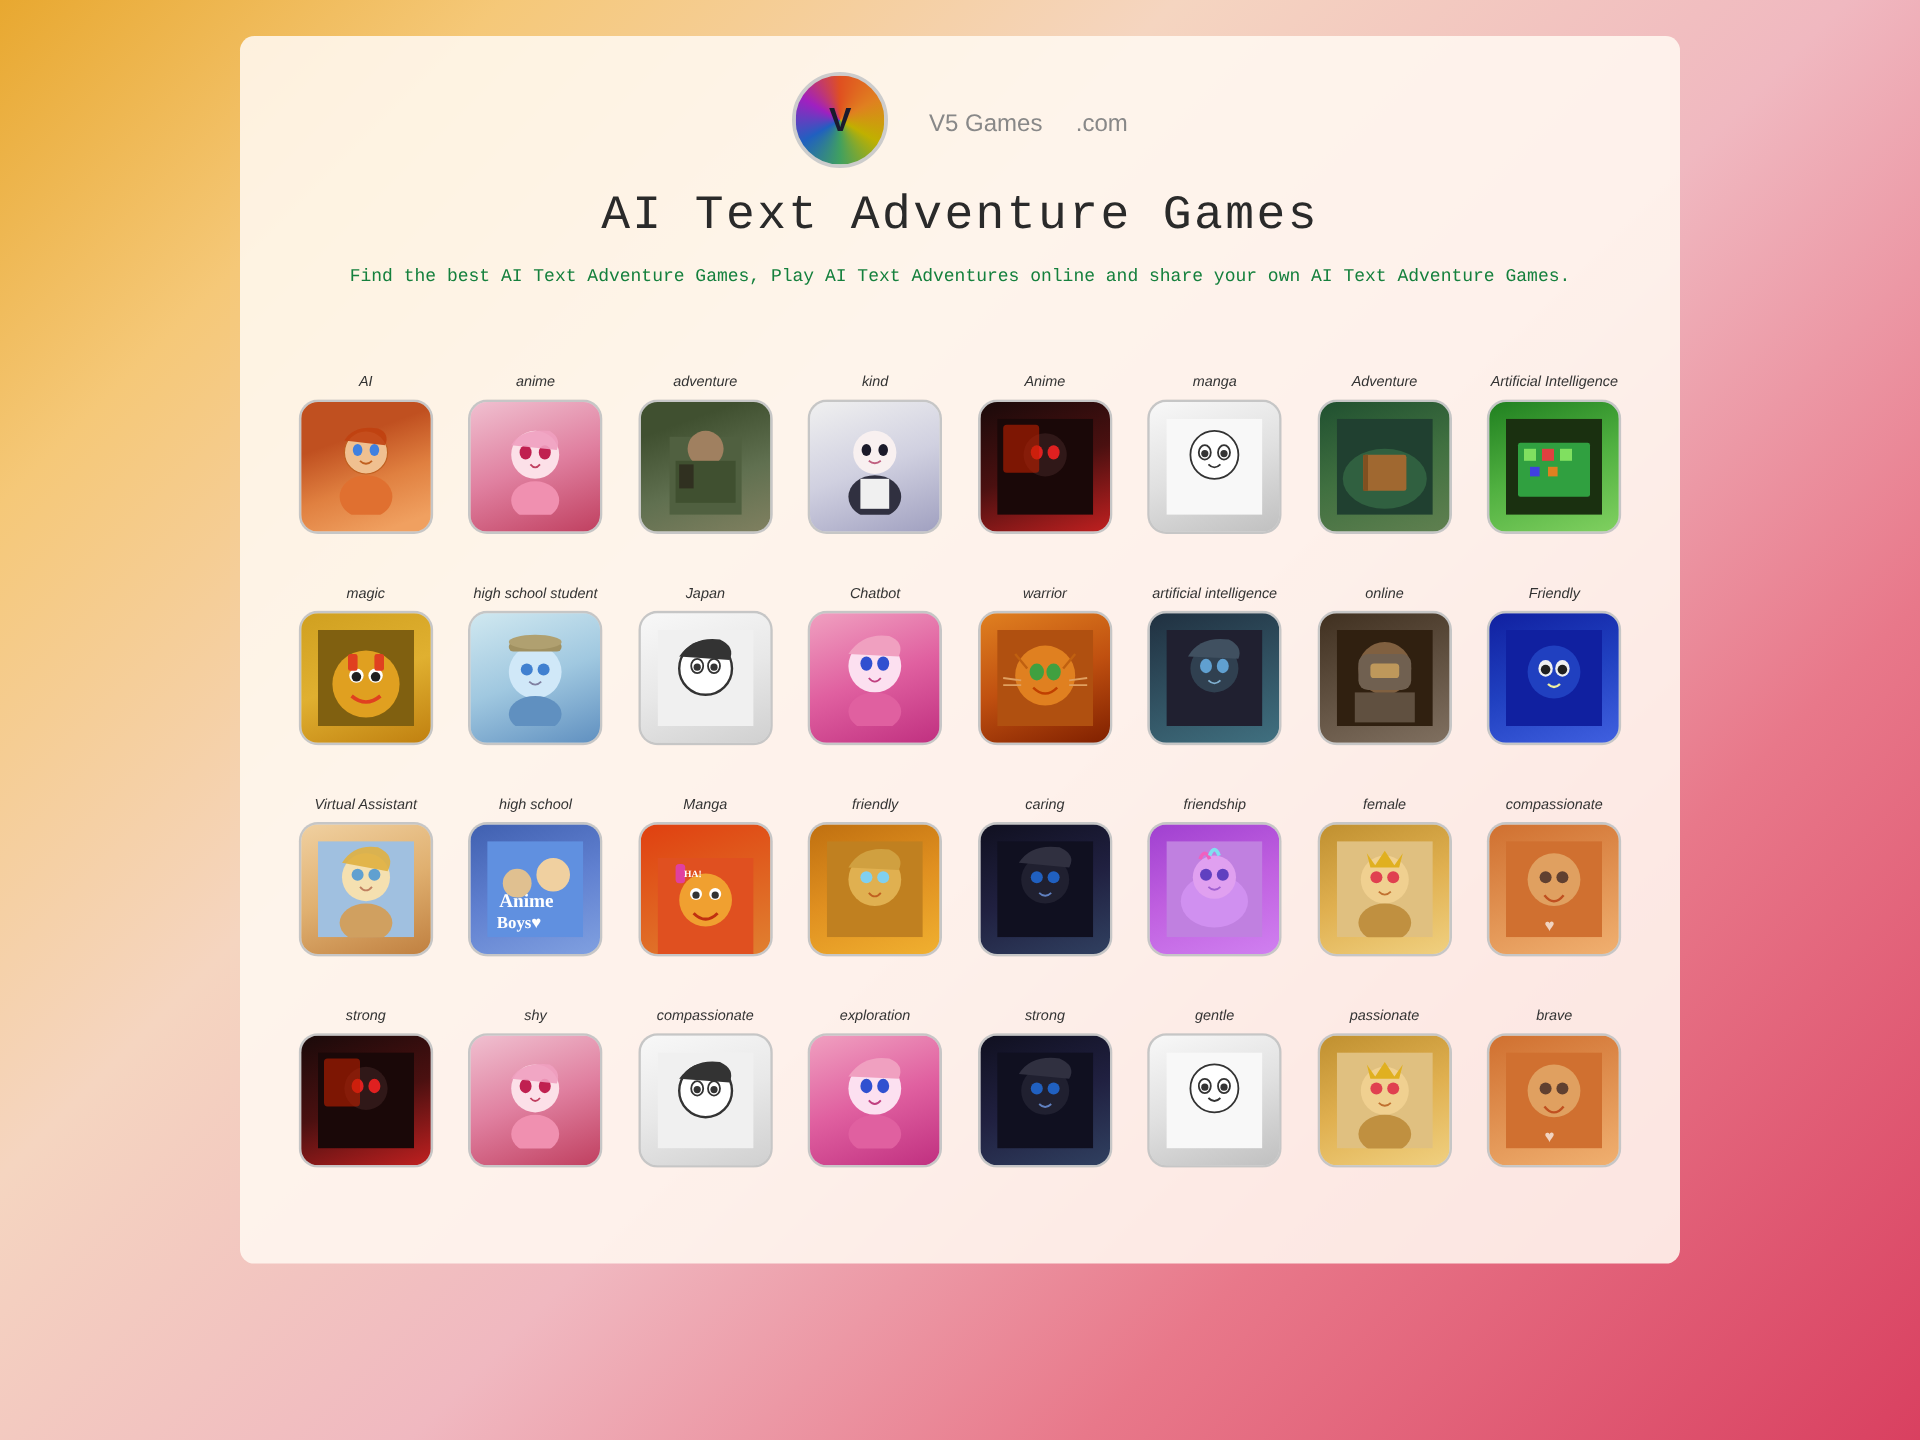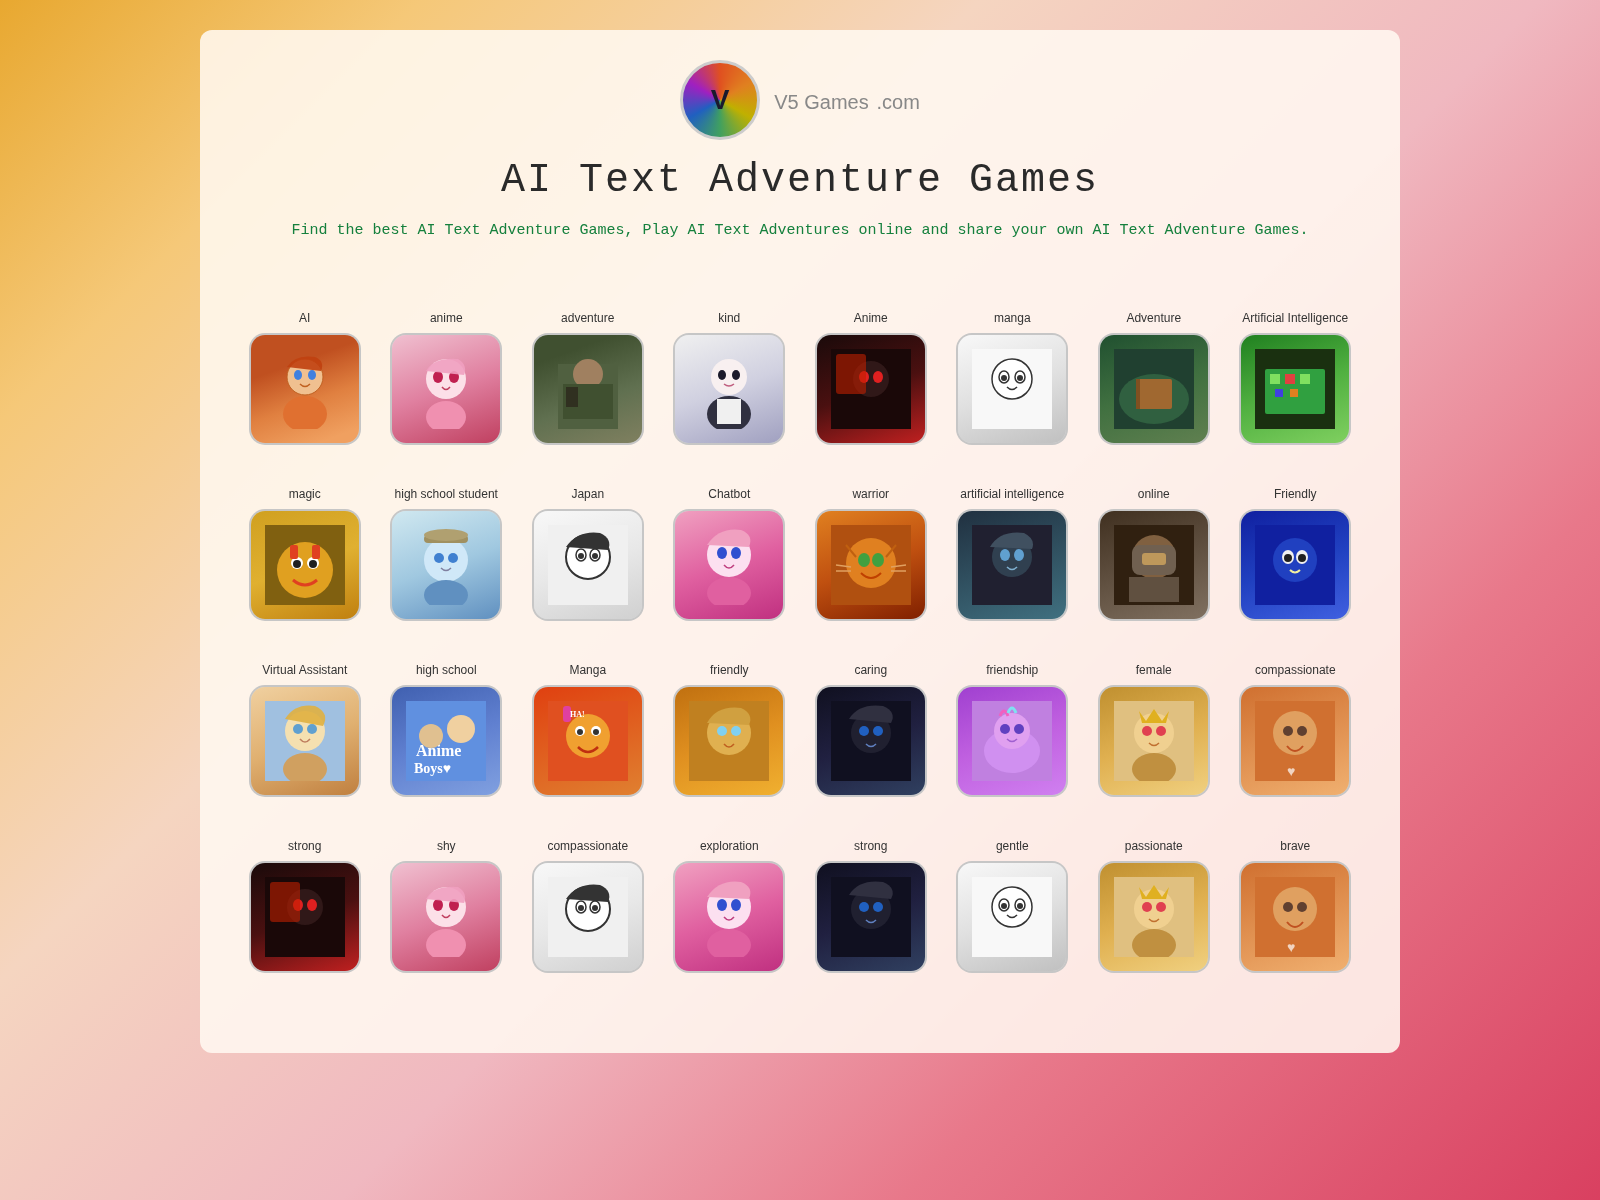--- a/index.html
+++ b/index.html
@@ -47,20 +47,21 @@
     .site-name {
       font-size: 28px;
       font-weight: bold;
       color: #444;
       font-family: Arial, sans-serif;
     }
     .site-name span {
       font-weight: normal;
       font-size: 20px;
       color: #888;
+      margin-left: 20px;
     }
     .main-title {
       font-size: 40px;
       color: #2a2a2a;
       text-align: center;
       letter-spacing: 2px;
       font-family: 'Courier New', monospace;
       font-weight: normal;
       margin-bottom: 16px;
     }
@@ -88,20 +89,21 @@
       font-size: 12px;
       color: #333;
       text-align: left;
       margin-bottom: 6px;
       font-family: Arial, sans-serif;
       line-height: 1.3;
       min-height: 28px;
       display: flex;
       align-items: flex-end;
       justify-content: center;
+      font-style: italic;
     }
     .game-image-wrap {
       width: 112px;
       height: 112px;
       border-radius: 16px;
       overflow: hidden;
       border: 2px solid rgba(0,0,0,0.1);
       transition: transform 0.15s, box-shadow 0.15s;
       background: #ddd;
     }
@@ -128,21 +130,21 @@
     .img-bowser { background: linear-gradient(160deg, #d0a020 0%, #e0b030 50%, #c08010 100%); }
     .img-school-hat { background: linear-gradient(160deg, #d0e8f0 0%, #a0c8e0 50%, #6090c0 100%); }
     .img-japan-manga { background: linear-gradient(160deg, #f8f8f8 0%, #e8e8e8 50%, #d0d0d0 100%); }
     .img-chatbot-girl { background: linear-gradient(160deg, #f0a0c0 0%, #e060a0 50%, #c03080 100%); }
     .img-cat-warrior { background: linear-gradient(160deg, #e08020 0%, #c05010 50%, #802000 100%); }
     .img-ai-girl { background: linear-gradient(160deg, #203040 0%, #305060 50%, #407080 100%); }
     .img-dark-knight { background: linear-gradient(160deg, #403020 0%, #605040 50%, #807060 100%); }
     .img-sonic-like { background: linear-gradient(160deg, #1020a0 0%, #2040c0 50%, #4060e0 100%); }
     .img-va-blonde { background: linear-gradient(160deg, #f0d0a0 0%, #e0b070 50%, #c08040 100%); }
     .img-anime-boys { background: linear-gradient(160deg, #4060b0 0%, #6080d0 50%, #80a0e0 100%); }
-    .img-cartoon-char { background: linear-gradient(160deg, #e04010 0%, #e06020 50%, #e08030 100%); }
+    .img-cartoon-char { background: linear-gradient(160deg, #e04010 0%, #e06020 50%, #e08030 100%); align-items: flex-end; }
     .img-golden-char { background: linear-gradient(160deg, #c07010 0%, #e09020 50%, #f0b030 100%); }
     .img-dark-anime2 { background: linear-gradient(160deg, #101020 0%, #202040 50%, #304060 100%); }
     .img-pony { background: linear-gradient(160deg, #a040d0 0%, #c060e0 50%, #d080f0 100%); }
     .img-royal-char { background: linear-gradient(160deg, #c09030 0%, #e0b050 50%, #f0d080 100%); }
     .img-friendly-guy { background: linear-gradient(160deg, #d07030 0%, #e09050 50%, #f0b070 100%); }
   </style>
 </head>
 <body>
 
 <div class="page-wrapper">

